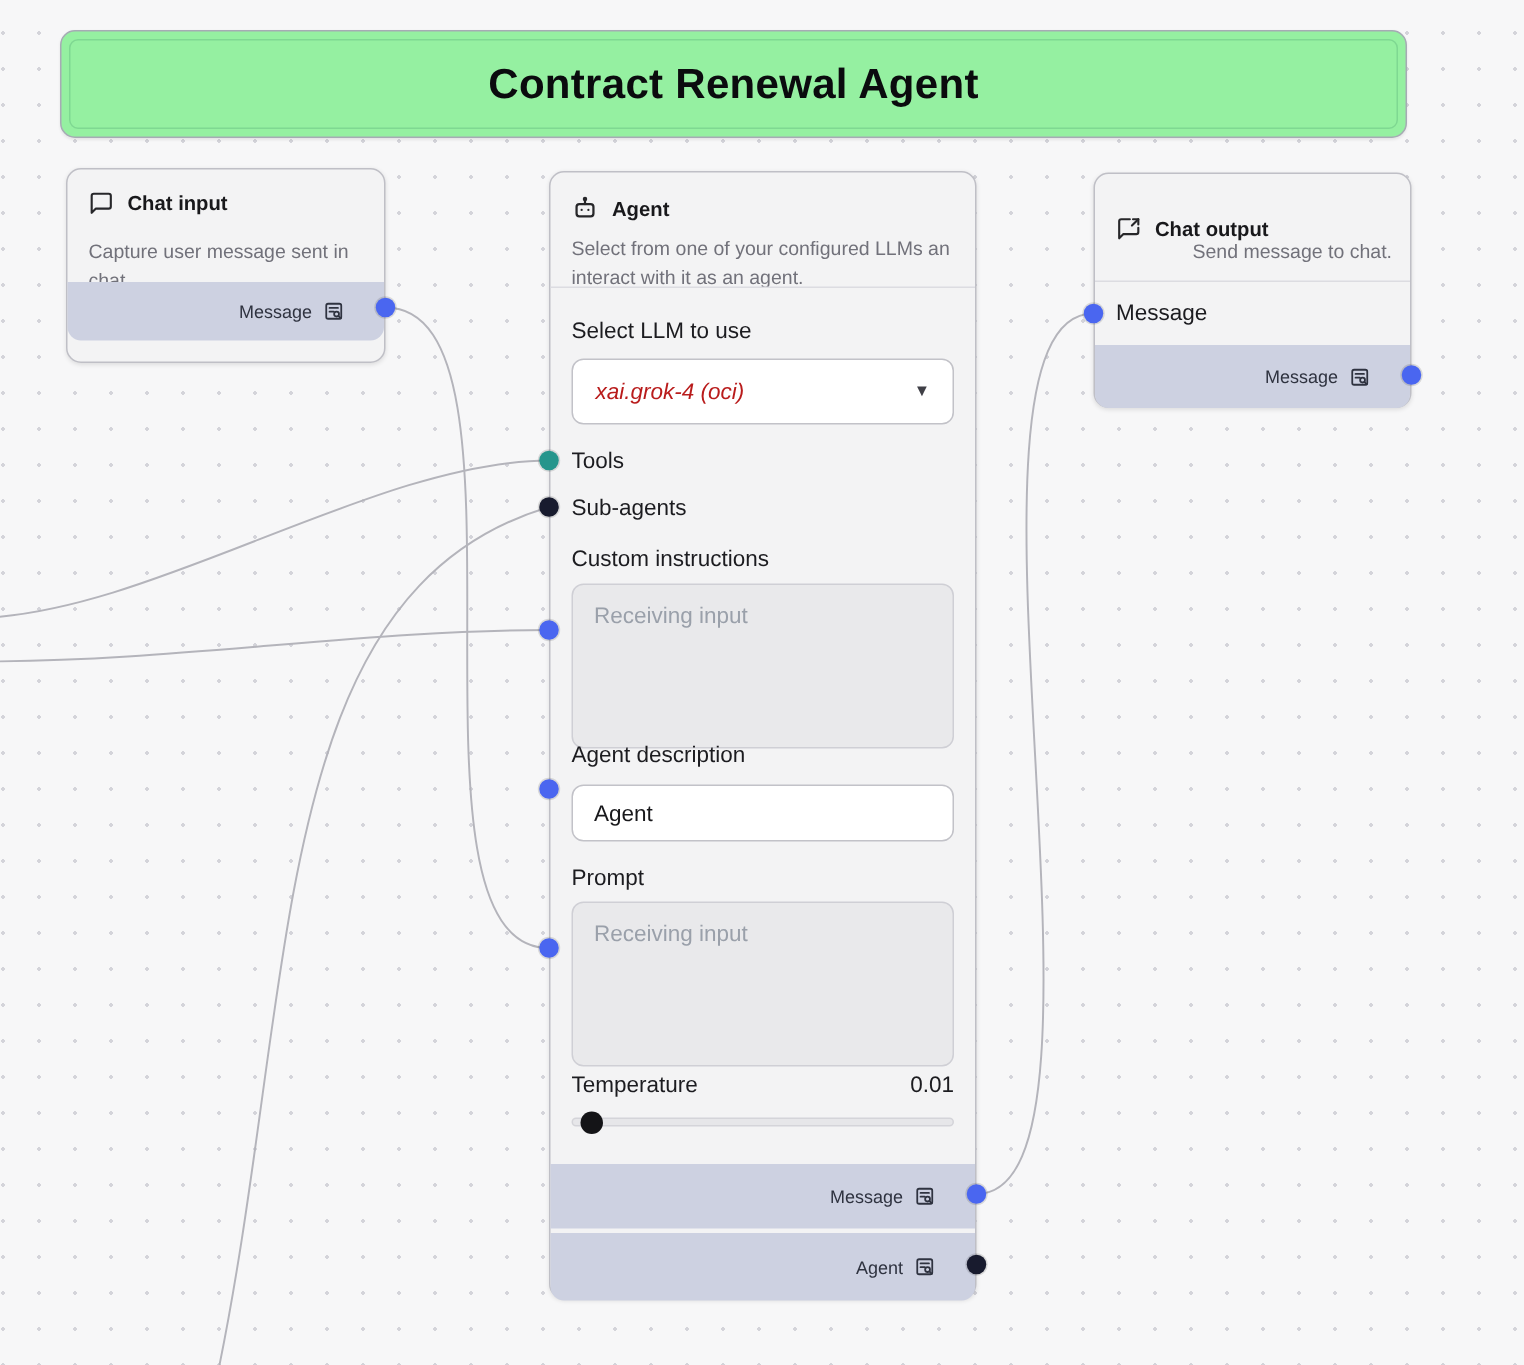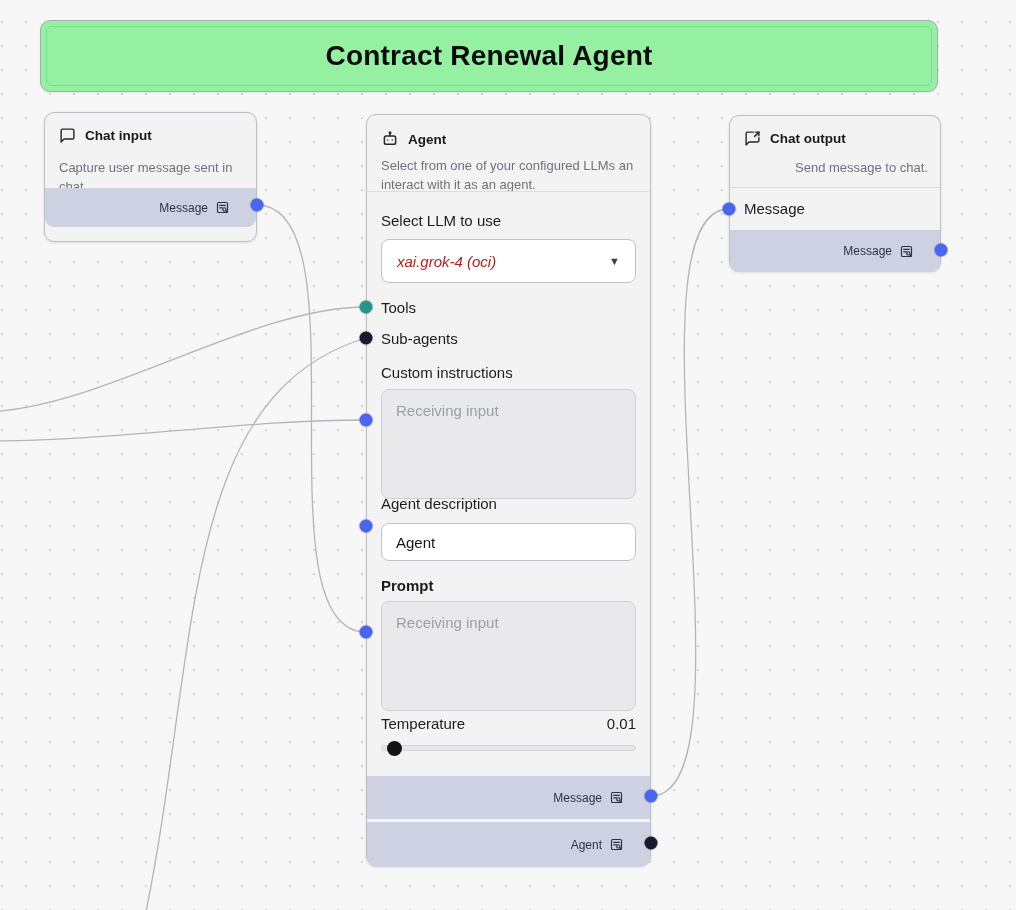--- a/index.html
+++ b/index.html
@@ -185,21 +185,21 @@
     <div class="field-label" style="top:249px;">Custom instructions</div>
     <div class="textarea" style="top:274px;">
       <span>Receiving input</span>
     </div>
 
     <div class="field-label" style="top:380px;">Agent description</div>
     <div class="text-input" style="top:408px;">
       <span>Agent</span>
     </div>
 
-    <div class="field-label" style="top:462px;font-weight:bold;">Prompt</div>
+    <div class="field-label" style="top:462px;">Prompt</div>
     <div class="textarea" style="top:486px;">
       <span>Receiving input</span>
     </div>
 
     <div class="temp-row" style="top:600px;">
       <span class="temp-label">Temperature</span>
       <span class="temp-value">0.01</span>
     </div>
     <div class="slider" style="top:626px;">
       <div class="slider-track"></div>
@@ -226,21 +226,21 @@
           <line x1="7.5" y1="8.5" x2="16.5" y2="8.5"></line>
           <line x1="7.5" y1="12.5" x2="12" y2="12.5"></line>
           <circle cx="15" cy="15" r="2.6"></circle>
           <line x1="17" y1="17" x2="19.5" y2="19.5"></line>
         </svg>
       </span>
     </div>
   </div>
 
   <div class="node" style="left:729px; top:115px; width:212px; height:157px;">
-    <div class="node-title-row" style="position:absolute; left:14px; top:14px;">
+    <div class="node-title-row" style="position:absolute; left:14px; top:28px;">
       <span class="icon">
         <svg width="17" height="17" viewBox="0 0 24 24" stroke="currentColor" stroke-width="2" fill="none" stroke-linecap="round" stroke-linejoin="round">
           <path d="M13 3H5a2 2 0 0 0-2 2v16l4-4h12a2 2 0 0 0 2-2v-4"></path>
           <path d="M16 3h5v5"></path>
           <path d="m21 3-6 6"></path>
         </svg>
       </span>
       <span class="node-title">Chat output</span>
     </div>
     <div class="node-desc" style="top:43px;text-align:right;">Send message to chat.</div>

